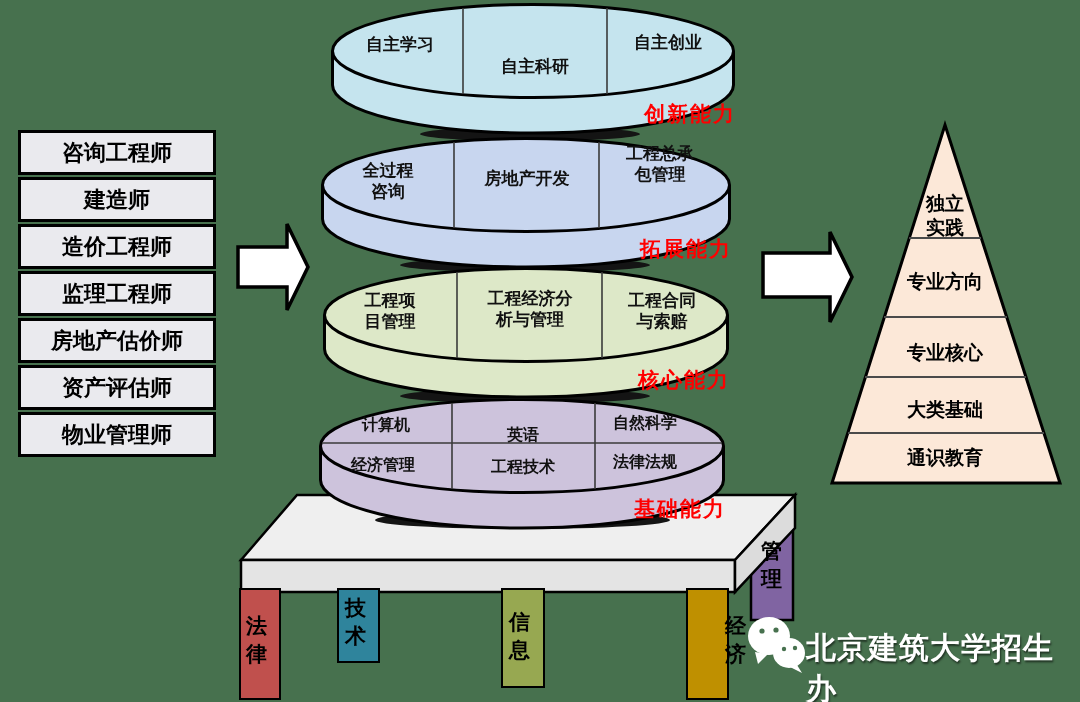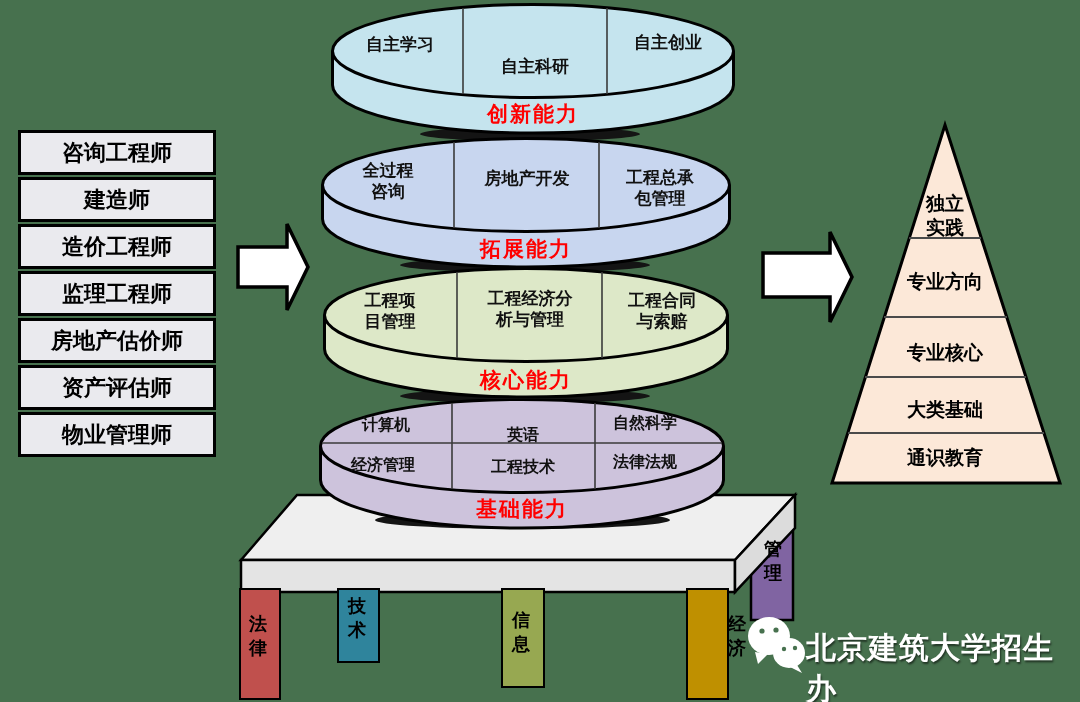--- a/index.html
+++ b/index.html
@@ -17,28 +17,28 @@
   
   .disc{position:absolute;}
   .disc svg{position:absolute;left:0;top:0;}
   .cell{
     position:absolute;transform:translate(-50%,-50%);
     text-align:center;font-weight:bold;font-size:17px;color:#111;
     white-space:pre-line;line-height:1.25;
   }
   .cell.small{font-size:16px;}
   .disc-label{
-    position:absolute;left:0;right:0;text-align:center;
+    position:absolute;left:0;right:0;text-align:right;
     font-size:21px;font-weight:bold;letter-spacing:2px;
   }
   
   .leg{position:absolute;border:2.5px solid #000;}
   .leg-label{
-    position:absolute;width:24px;text-align:center;word-break:break-all;
-    font-size:18px;font-weight:bold;color:#000;line-height:1.35;
+    position:absolute;width:24px;text-align:left;word-break:break-all;
+    font-size:21px;font-weight:bold;color:#000;line-height:1.35;
   }
   
   .pyr-label{
     position:absolute;transform:translateX(-50%);text-align:center;
     font-size:19px;font-weight:bold;color:#000;white-space:pre-line;line-height:1.25;
   }
   .shadow{position:absolute;background:#141414;border-radius:50%;}
   .footer-text{
     position:absolute;font-family:"Liberation Sans","DejaVu Sans",sans-serif;
     font-size:30px;font-weight:bold;color:#fff;
@@ -91,21 +91,21 @@
   <div class="disc" style="left:320px;top:137px;width:412px;height:134px;">
     <svg width="412" height="134" viewBox="0 0 412 134">
       <path d="M2.5,48 L2.5,82 A203.5,48 0 0 0 409.5,82 L409.5,48" stroke="#000" stroke-width="3" fill="#c8d6ef"></path>
       <ellipse cx="206" cy="48" rx="203.5" ry="46.5" stroke="#000" stroke-width="3" fill="#c8d6ef"></ellipse>
       <line x1="134" y1="5" x2="134" y2="91" stroke="#3a3a3a" stroke-width="1.6"></line>
       <line x1="279" y1="5" x2="279" y2="91" stroke="#3a3a3a" stroke-width="1.6"></line>
     </svg>
     <div class="cell" style="left:68px;top:44px;">全过程
 咨询</div>
     <div class="cell" style="left:207px;top:42px;">房地产开发</div>
-    <div class="cell" style="left:340px;top:51px;">工程总承
+    <div class="cell" style="left:340px;top:27px;">工程总承
 包管理</div>
     <div class="disc-label" style="top: 98px; color: rgb(255, 0, 0);">拓展能力</div>
   </div>
 
   <div class="disc" style="left:322px;top:267px;width:408px;height:134px;">
     <svg width="408" height="134" viewBox="0 0 408 134">
       <path d="M2.5,48 L2.5,82 A201.5,48 0 0 0 405.5,82 L405.5,48" stroke="#000" stroke-width="3" fill="#dde8c8"></path>
       <ellipse cx="204" cy="48" rx="201.5" ry="46.5" stroke="#000" stroke-width="3" fill="#dde8c8"></ellipse>
       <line x1="135" y1="5" x2="135" y2="91" stroke="#3a3a3a" stroke-width="1.6"></line>
       <line x1="280" y1="5" x2="280" y2="91" stroke="#3a3a3a" stroke-width="1.6"></line>

